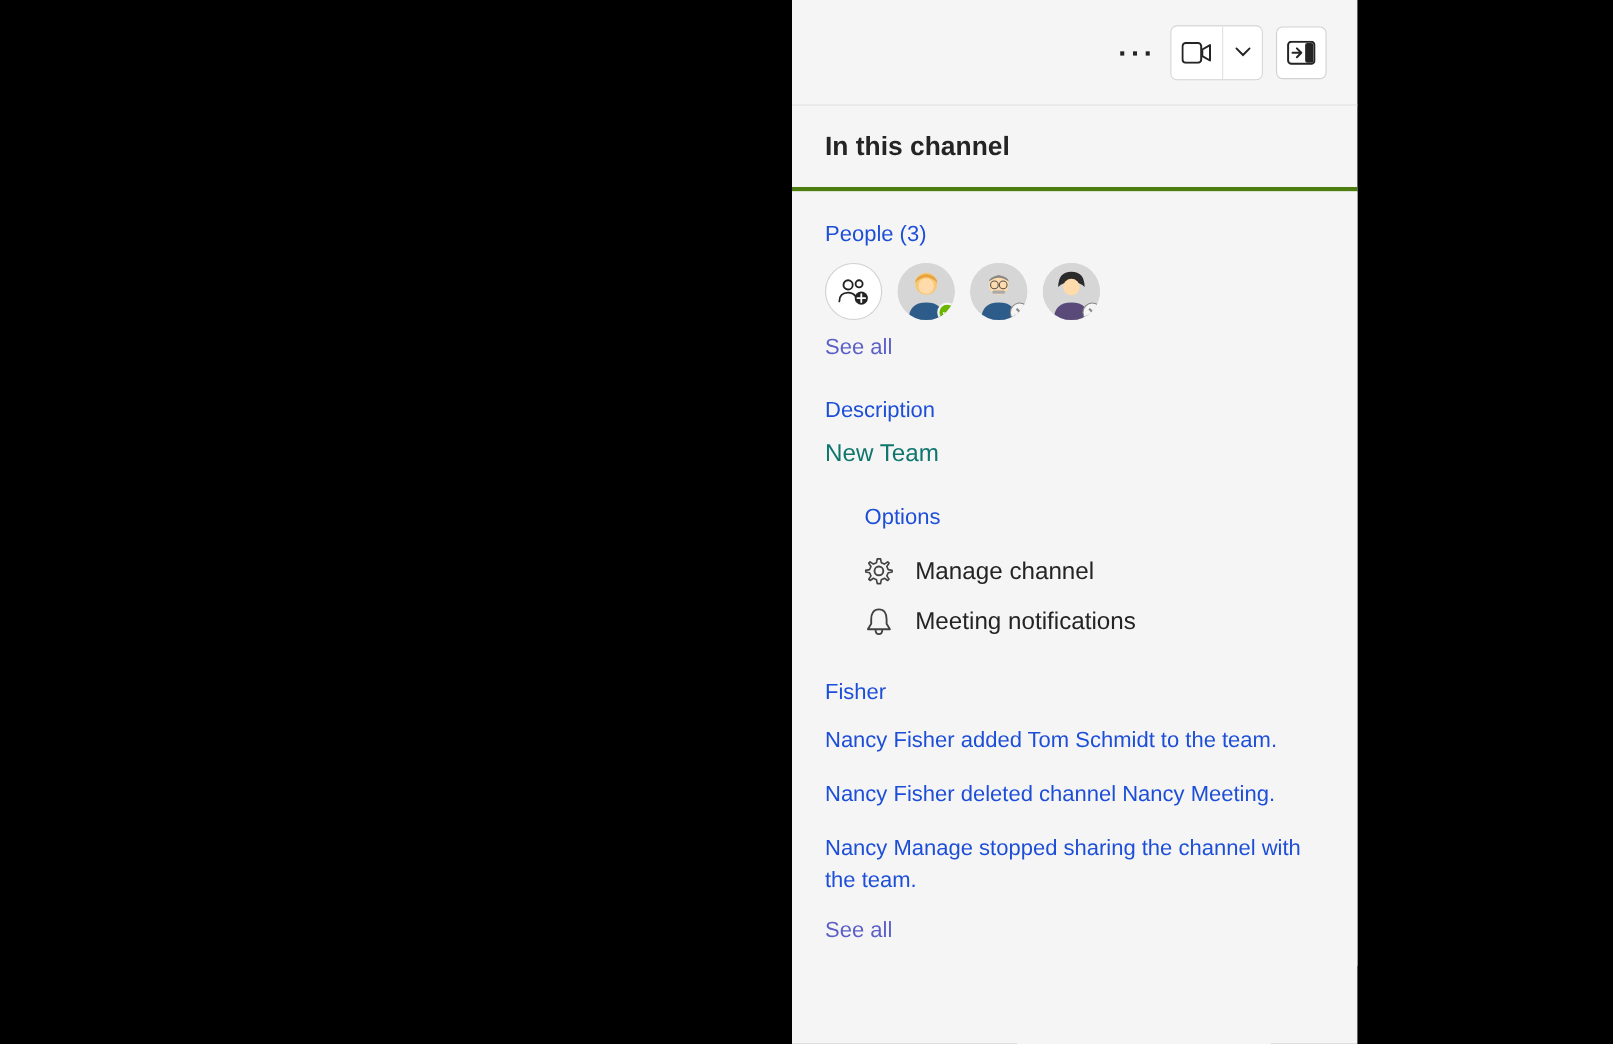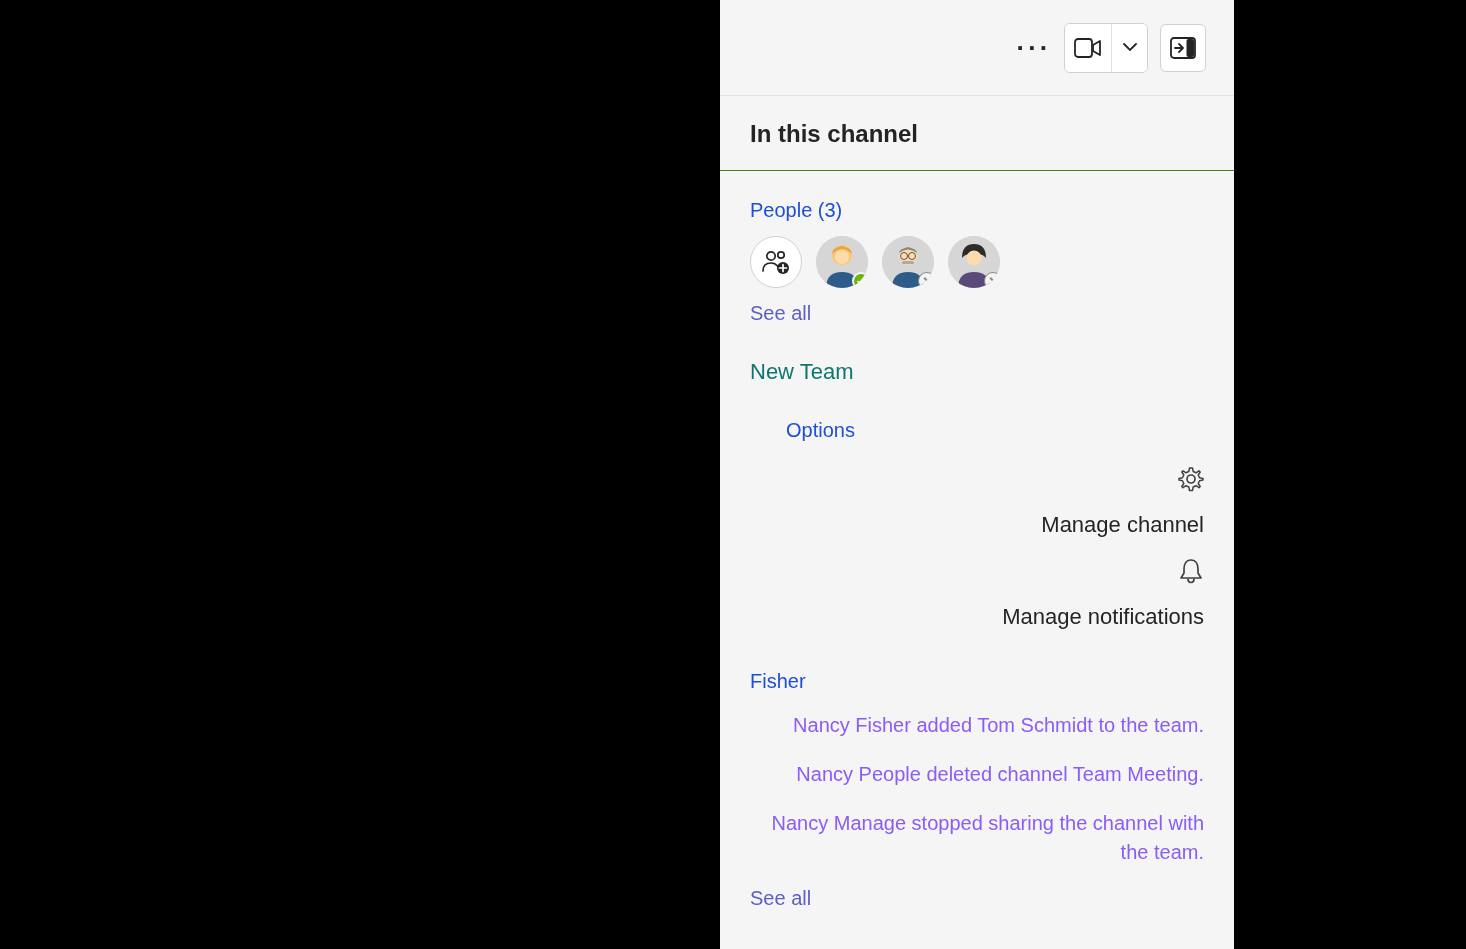--- a/index.html
+++ b/index.html
@@ -59,21 +59,21 @@
     height: 48px;
     display: flex;
     align-items: center;
     justify-content: center;
     cursor: pointer;
   }
   .btn-group .btn { border: none; border-radius: 0; }
   .btn-group .btn + .btn { border-left: 1px solid #e1e1e1; width: 36px; }
   .header {
     padding: 24px 30px 22px 30px;
-    border-bottom: 1px solid #4d7c0f;
+    border-bottom: 4px solid #4d7c0f;
   }
   .header h2 {
     font-size: 24px;
     font-weight: 700;
     color: #242424;
   }
   .content {
     padding: 28px 30px 20px 30px;
     background: #f5f5f5;
   }
@@ -134,42 +134,40 @@
   }
   .desc-section { margin-top: 34px; }
   .desc-value {
     font-size: 22px;
     color: #0f766e;
     margin-top: 6px;
   }
   .options-section { margin-top: 34px; margin-left: 36px; }
   .option-row {
     display: flex;
-    align-items: flex-end;
+    align-items: flex-start;
     gap: 20px;
     padding: 10px 0;
     cursor: pointer;
     font-size: 22px;
     color: #242424;
-    flex-direction: column;
   }
   .option-icon {
     width: 26px;
     height: 26px;
     display: flex;
     align-items: center;
     justify-content: center;
   }
   .updates-section { margin-top: 30px; }
   .update-item {
     font-size: 20px;
-    color: #8b5cf6;
+    color: #1d4ed8;
     margin-bottom: 20px;
     line-height: 1.45;
-    text-align: right;
   }
   .updates-list { margin-top: 18px; }
   svg { display: block; }
 </style>
 </head>
 <body>
 
 <div class="panel">
 
   <div class="toolbar">
@@ -249,20 +247,21 @@
             <circle cx="26" cy="22" r="7.5" fill="#ffdbac"></circle>
             <path d="M10 52 Q10 36 26 36 Q42 36 42 52 Z" fill="#5a4a7a"></path>
           </svg>
           <div class="presence offline"></div>
         </div>
       </div>
       <div class="link">See all</div>
     </div>
 
     <div class="desc-section">
+      <div class="section-label">Description</div>
       <div class="desc-value">New Team</div>
     </div>
 
     <div class="options-section">
       <div class="section-label">Options</div>
       <div class="option-row">
         <span class="option-icon">
           <svg width="26" height="26" viewBox="0 0 26 26" fill="none">
             <circle cx="13" cy="13" r="4" stroke="#424242" stroke-width="1.7"></circle>
             <path d="M13 2 L14.5 2 L15.2 5.5 L18 6.8 L21 4.8 L22.2 6 L20.2 9 L21.5 11.8 L25 12.5 L25 14 L21.5 14.7 L20.2 17.5 L22.2 20.5 L21 21.7 L18 19.7 L15.2 21 L14.5 24.5 L13 24.5 L11.5 24.5 L10.8 21 L8 19.7 L5 21.7 L3.8 20.5 L5.8 17.5 L4.5 14.7 L1 14 L1 12.5 L4.5 11.8 L5.8 9 L3.8 6 L5 4.8 L8 6.8 L10.8 5.5 L11.5 2 Z" stroke="#424242" stroke-width="1.5" stroke-linejoin="round"></path>
@@ -270,28 +269,28 @@
         </span>
         <span>Manage channel</span>
       </div>
       <div class="option-row">
         <span class="option-icon">
           <svg width="24" height="26" viewBox="0 0 24 26" fill="none">
             <path d="M12 2 C7 2 5 6 5 11 L5 15 L2 20 L22 20 L19 15 L19 11 C19 6 17 2 12 2 Z" stroke="#424242" stroke-width="1.7" stroke-linejoin="round"></path>
             <path d="M9 21 C9 23 10 24.5 12 24.5 C14 24.5 15 23 15 21" stroke="#424242" stroke-width="1.7" fill="none" stroke-linecap="round"></path>
           </svg>
         </span>
-        <span>Manage notifications</span>
+        <span>Meeting notifications</span>
       </div>
     </div>
 
     <div class="updates-section">
       <div class="section-label">Fisher</div>
       <div class="updates-list">
         <div class="update-item">Nancy Fisher added Tom Schmidt to the team.</div>
-        <div class="update-item">Nancy People deleted channel Team Meeting.</div>
+        <div class="update-item">Nancy Fisher deleted channel Nancy Meeting.</div>
         <div class="update-item">Nancy Manage stopped sharing the channel with the team.</div>
       </div>
       <div class="link">See all</div>
     </div>
 
   </div>
 </div>
 
 </body></html>

